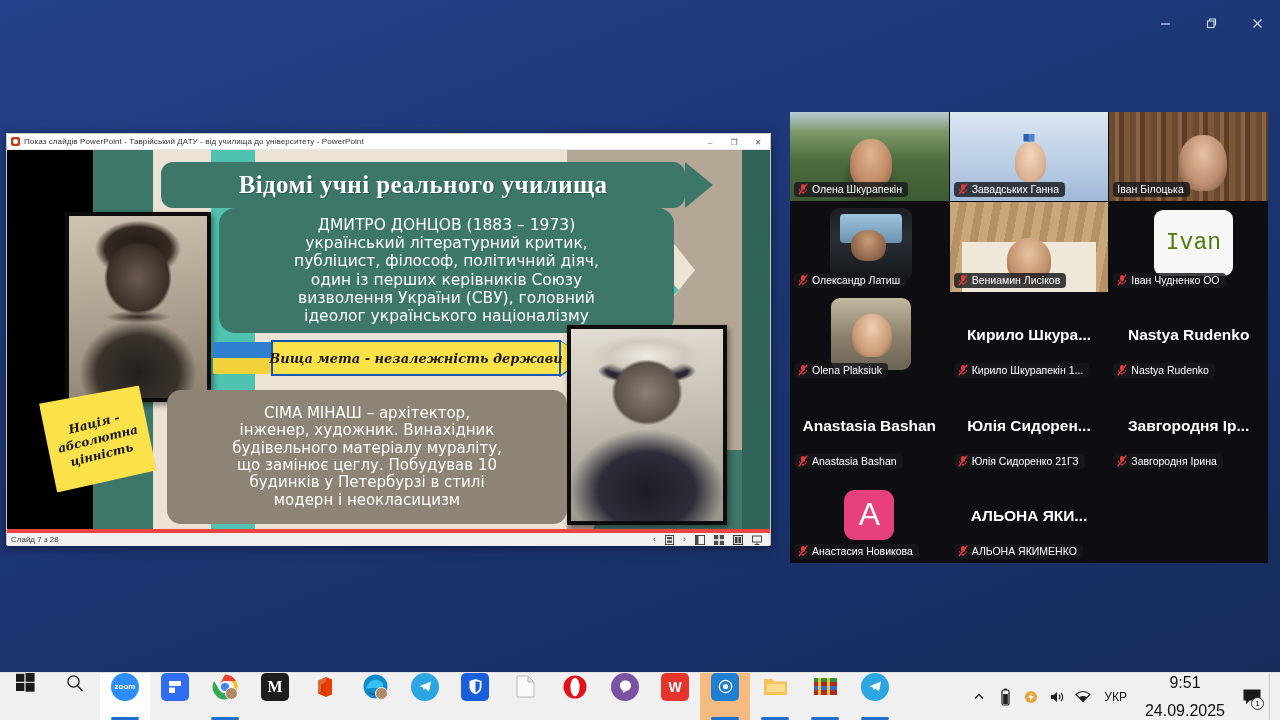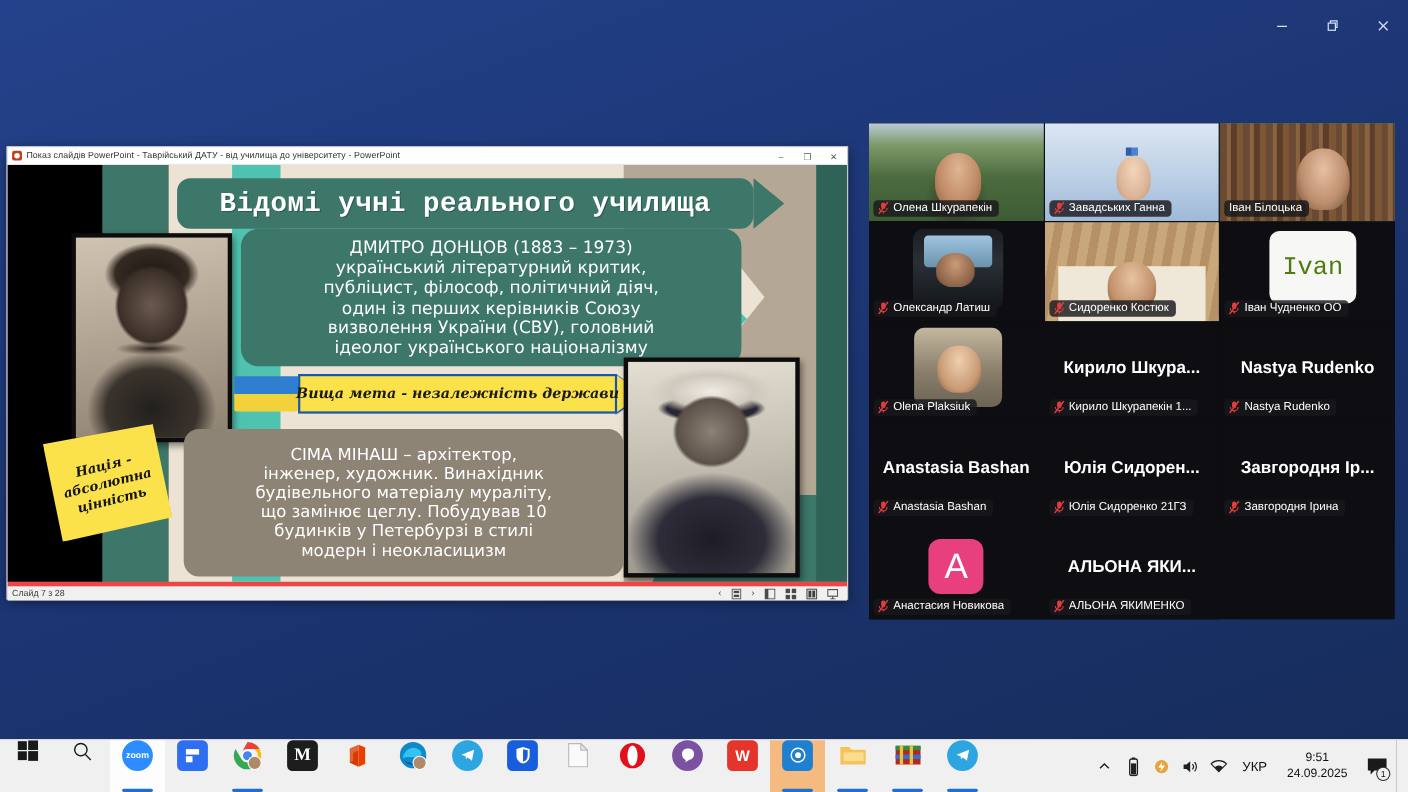--- a/index.html
+++ b/index.html
@@ -83,21 +83,21 @@
   .bg-diag-right {
     position: absolute; left: 600px; top: 300px; width: 170px; height: 90px;
     background: #3d7769; transform: skewX(-22deg);
   }
 
   #slide-title {
     position: absolute; left: 154px; top: 12px; width: 524px; height: 46px;
     background: #3d7769; border-radius: 12px;
     display: flex; align-items: center; justify-content: center;
     color: #fff; font-size: 25px; font-weight: bold;
-    font-family: Liberation Mono, monospace; letter-spacing: .4px;
+    font-family: Liberation Serif, serif; letter-spacing: .4px;
     text-shadow: 1px 1px 0 rgba(0,0,0,.25);
   }
   #title-arrow {
     position: absolute; left: 678px; top: 12px; width: 0; height: 0;
     border-top: 23px solid transparent; border-bottom: 23px solid transparent;
     border-left: 28px solid #3d7769;
   }
 
   .photo-frame {
     position: absolute; background: #0c0c0c; padding: 4px;
@@ -294,21 +294,21 @@
     margin-left: auto; display: flex; align-items: center; height: 48px;
     padding-right: 4px; gap: 0;
   }
   .tray-ico { width: 26px; height: 48px; display: flex; align-items: center; justify-content: center; color: #202020; }
   #tray-lang {
     padding: 0 8px; height: 48px; display: flex; align-items: center;
     font-size: 12px; color: #101010;
   }
   #clock {
     height: 48px; display: flex; flex-direction: column; align-items: center;
-    justify-content: center; padding: 0 10px; font-size: 11px; color: #101010; line-height: 1.25;
+    justify-content: space-between; padding: 0 10px; font-size: 16px; color: #101010; line-height: 1.25;
   }
   #notif { width: 34px; height: 48px; display: flex; align-items: center; justify-content: center; position: relative; }
   #notif-badge {
     position: absolute; right: 5px; bottom: 11px; width: 13px; height: 13px;
     border-radius: 50%; background: #f0f0f0; border: 1px solid #333;
     font-size: 8px; display: flex; align-items: center; justify-content: center; color: #111;
   }
   #show-desktop { width: 7px; height: 48px; border-left: 1px solid #c9c9c9; }
 </style>
 </head>
@@ -403,21 +403,21 @@
         <div class="tile-bg bg-attic"></div>
         <div style="position:absolute;left:8%;top:44%;width:84%;height:56%;background:#efe7d8;"></div>
         <div class="head" style="left:36%;top:40%;width:28%;height:50%;background:radial-gradient(ellipse at 50% 34%,#e8c3a2 0%,#c2916c 65%,#7c5539 100%);"></div>
         <div class="tile-name">
           <svg class="mute-icon" viewBox="0 0 10 12">
             <rect x="3" y="1" width="4" height="6" rx="2" fill="#e23c3c"></rect>
             <path d="M1.5 6 a3.5 3.5 0 0 0 7 0" fill="none" stroke="#e23c3c" stroke-width="1"></path>
             <line x1="5" y1="9" x2="5" y2="11" stroke="#e23c3c" stroke-width="1"></line>
             <line x1="0.8" y1="11.4" x2="9.2" y2="0.6" stroke="#e23c3c" stroke-width="1.3"></line>
           </svg>
-          <span class="nm">Сидоренко Костюк</span>
+          <span class="nm">Вениамин Лисіков</span>
         </div>
       </div>
 
       <div class="tile">
         <div class="tile-bg bg-black"></div>
         <div class="inset-video bg-ivanwhite" style="left:28%;top:8%;width:50%;height:74%;">
           <div class="ivan-word">Ivan</div>
         </div>
         <div class="tile-name">
           <svg class="mute-icon" viewBox="0 0 10 12">

